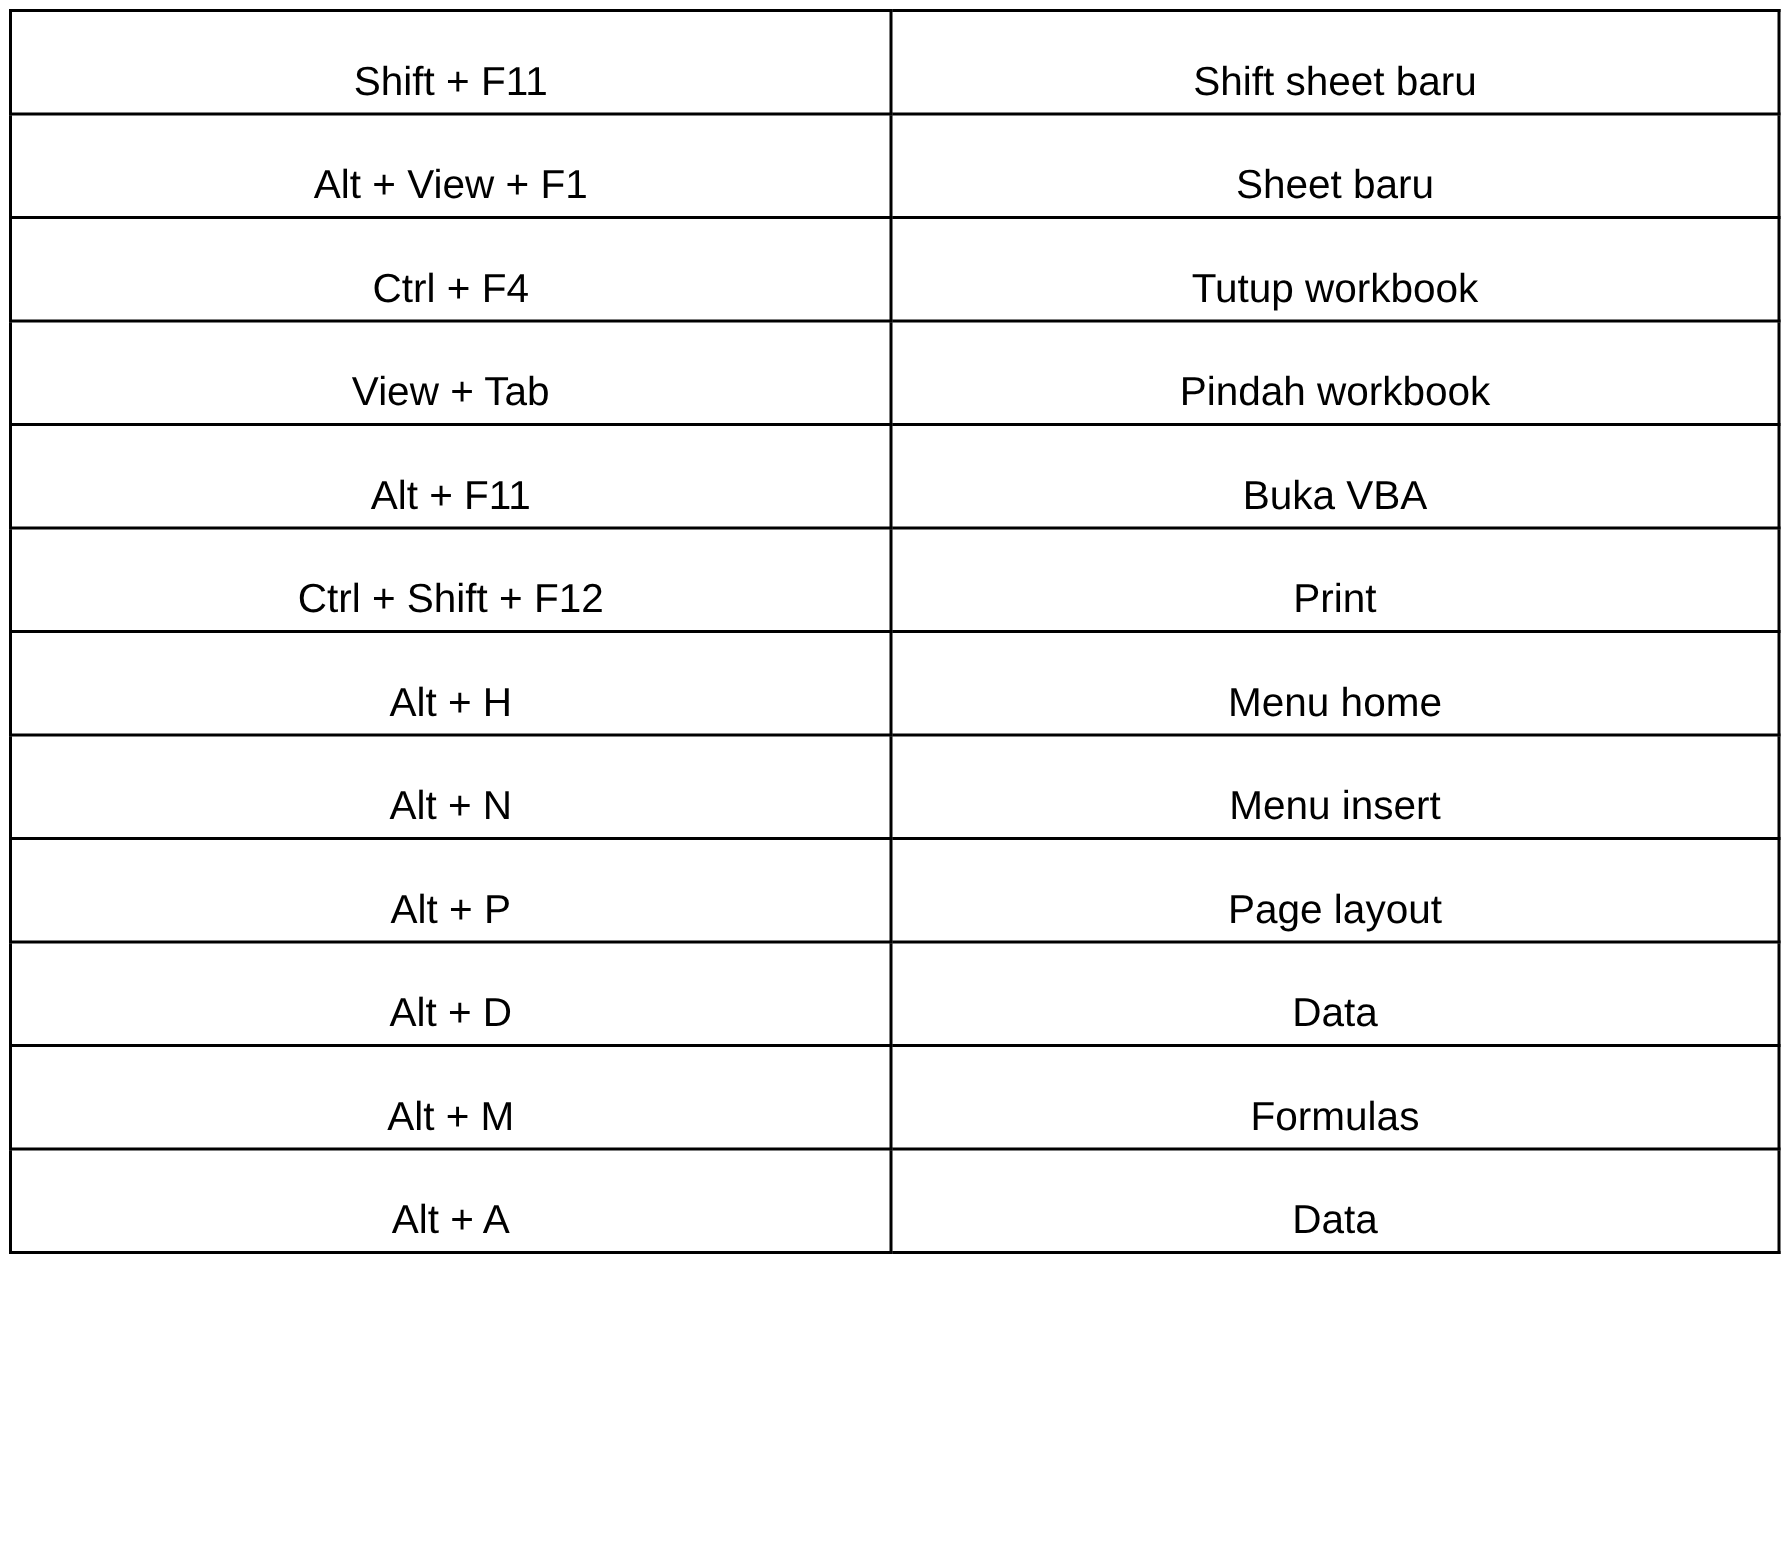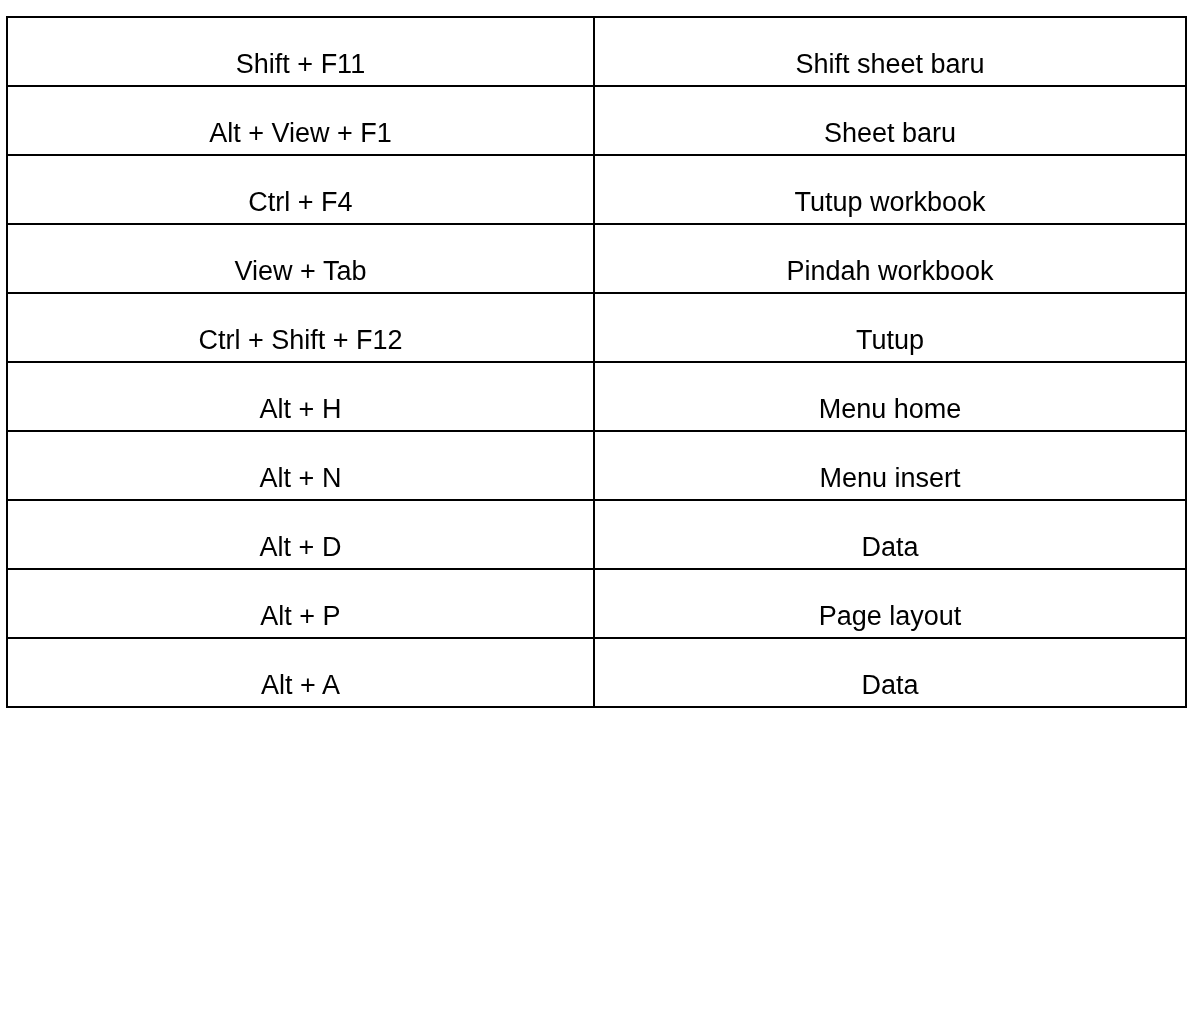--- a/index.html
+++ b/index.html
@@ -10,21 +10,21 @@
       height: 1032px;
       overflow: hidden;
     }
     body {
       font-family: "Liberation Sans", sans-serif;
       color: #000000;
     }
     table.shortcuts {
       position: absolute;
       left: 6px;
-      top: 16px;
+      top: 6px;
       width: 1179px;
       border-collapse: collapse;
       table-layout: fixed;
     }
     table.shortcuts td {
       border: 2px solid #000000;
       height: 69px;
       padding: 0 4px 6px 4px;
       text-align: center;
       vertical-align: bottom;
@@ -54,37 +54,45 @@
     </tr>
     <tr>
       <td>Ctrl + F4</td>
       <td>Tutup workbook</td>
     </tr>
     <tr>
       <td>View + Tab</td>
       <td>Pindah workbook</td>
     </tr>
     <tr>
+      <td>Alt + F11</td>
+      <td>Buka VBA</td>
+    </tr>
+    <tr>
       <td>Ctrl + Shift + F12</td>
-      <td>Tutup</td>
+      <td>Print</td>
     </tr>
     <tr>
       <td>Alt + H</td>
       <td>Menu home</td>
     </tr>
     <tr>
       <td>Alt + N</td>
       <td>Menu insert</td>
     </tr>
     <tr>
+      <td>Alt + P</td>
+      <td>Page layout</td>
+    </tr>
+    <tr>
       <td>Alt + D</td>
       <td>Data</td>
     </tr>
     <tr>
-      <td>Alt + P</td>
-      <td>Page layout</td>
+      <td>Alt + M</td>
+      <td>Formulas</td>
     </tr>
     <tr>
       <td>Alt + A</td>
       <td>Data</td>
     </tr>
   </tbody>
 </table>
 
 </body></html>

